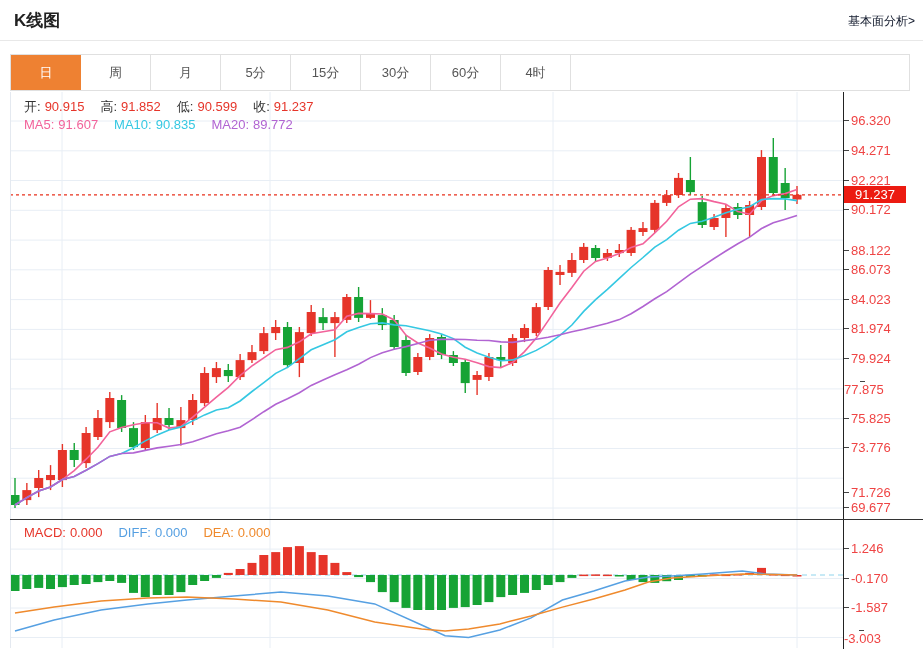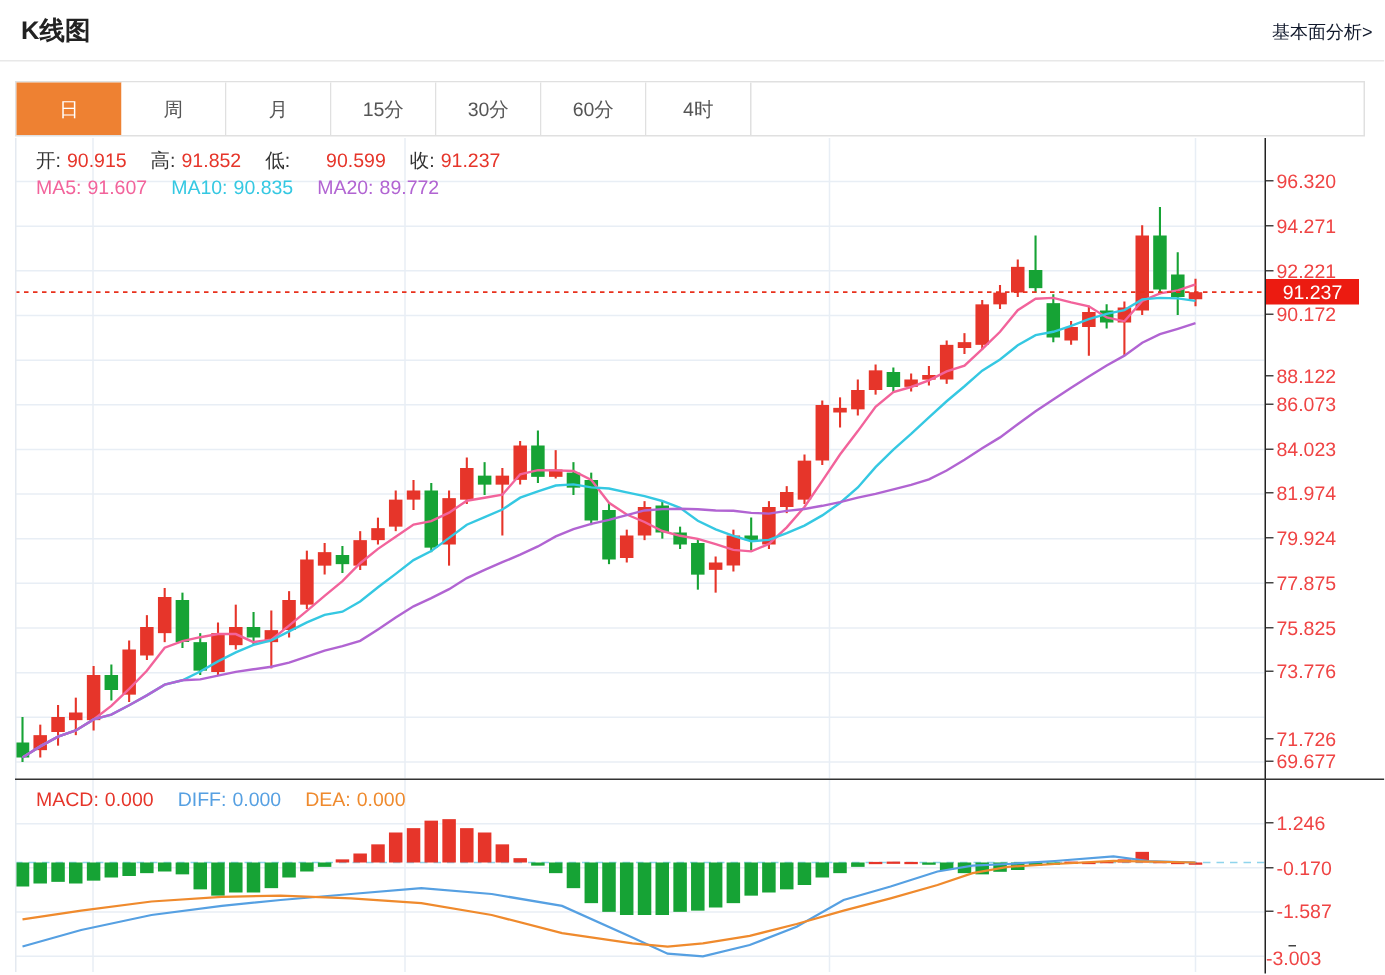--- a/index.html
+++ b/index.html
@@ -37,20 +37,21 @@
 
 <div class="page">
   <div class="title">K线图</div>
   <a class="top-link">基本面分析&gt;</a>
   <div class="hdr-divider"></div>
 
   <div class="tabbar" id="tabbar">
       <div class="tab active">日</div>
       <div class="tab">周</div>
       <div class="tab">月</div>
+      <div class="tab">5分</div>
       <div class="tab">15分</div>
       <div class="tab">30分</div>
       <div class="tab">60分</div>
       <div class="tab">4时</div>
     </div>
 
   <div class="chart-area">
     <svg id="main-svg" width="833" height="427">
         <line x1="0" y1="29.0" x2="833" y2="29.0" stroke="#e8eef5" stroke-width="1"></line>
         <line x1="0" y1="58.8" x2="833" y2="58.8" stroke="#e8eef5" stroke-width="1"></line>
@@ -287,21 +288,21 @@
         <rect x="770.7" y="54.6" width="9" height="1.5" fill="#e6352a"></rect>
         <rect x="782.5" y="55.0" width="9" height="1.5" fill="#e6352a"></rect>
         <polyline points="5.0,111.0 44.1,100.0 91.0,90.0 137.9,83.9 177.0,80.0 224.0,76.0 270.9,72.1 317.8,76.0 364.7,83.9 411.6,105.0 435.1,115.8 458.6,117.5 489.8,110.0 521.1,97.9 552.4,80.0 583.7,71.0 615.0,61.0 638.4,57.1 661.9,56.0 693.2,54.0 732.3,51.0 755.7,54.0 787.0,55.0 " fill="none" stroke="#56a0e2" stroke-width="1.5"></polyline>
         <polyline points="5.0,92.9 44.1,87.1 91.0,81.0 137.9,77.9 177.0,77.1 224.0,78.9 270.9,82.1 317.8,90.0 364.7,102.1 411.6,108.9 435.1,111.0 458.6,108.9 489.8,103.9 521.1,96.0 552.4,87.1 583.7,78.9 615.0,70.0 638.4,62.1 661.9,57.9 693.2,56.0 732.3,54.0 787.0,55.0 " fill="none" stroke="#ef8a2d" stroke-width="1.5"></polyline>
       </svg>
     <div class="left-line"></div>
     <div class="axis-line"></div>
     <div class="panel-divider"></div>
 
     <div class="info-row" id="ohlc-row">
-      <span>开:</span><span class="gap val-red" style="color: rgb(230, 53, 42);">90.915</span><span>高:</span><span class="gap val-red" style="color: rgb(230, 53, 42);">91.852</span><span>低:</span><span class="gap val-red" style="color: rgb(230, 53, 42); margin-left: 20px;">90.599</span><span>收:</span><span class="val-red" style="color: rgb(230, 53, 42);">91.237</span>
+      <span>开:</span><span class="gap val-red" style="color: rgb(230, 53, 42);">90.915</span><span>高:</span><span class="gap val-red" style="color: rgb(230, 53, 42);">91.852</span><span>低:</span><span class="gap val-red" style="color: rgb(230, 53, 42);">90.599</span><span>收:</span><span class="val-red" style="color: rgb(230, 53, 42);">91.237</span>
     </div>
     <div class="info-row" id="ma-row">
       <span class="c-ma5" style="color: rgb(242, 99, 155);">MA5:</span><span class="gap c-ma5" style="color: rgb(242, 99, 155);">91.607</span><span class="c-ma10" style="color: rgb(53, 200, 226);">MA10:</span><span class="gap c-ma10" style="color: rgb(53, 200, 226);">90.835</span><span class="c-ma20" style="color: rgb(177, 100, 210);">MA20:</span><span class="c-ma20" style="color: rgb(177, 100, 210);">89.772</span>
     </div>
     <div class="info-row" id="macd-row">
       <span class="c-macd" style="color: rgb(230, 53, 42);">MACD:</span><span class="gap c-macd" style="color: rgb(230, 53, 42);">0.000</span><span class="c-diff" style="color: rgb(86, 160, 226);">DIFF:</span><span class="gap c-diff" style="color: rgb(86, 160, 226);">0.000</span><span class="c-dea" style="color: rgb(239, 138, 45);">DEA:</span><span class="c-dea" style="color: rgb(239, 138, 45);">0.000</span>
     </div>
 
     <div class="price-tag" style="top: 95.3314px; background: rgb(236, 27, 17);">91.237</div>
     <div id="axis-labels">
@@ -334,21 +335,21 @@
           <span>84.023</span>
         </div>
         <div class="tick-label" style="top: 230.378px;">
           <span class="dash"></span>
           <span>81.974</span>
         </div>
         <div class="tick-label" style="top: 260.155px; justify-content: flex-end;">
           <span class="dash"></span>
           <span>79.924</span>
         </div>
-        <div class="tick-label" style="top: 289.917px;">
+        <div class="tick-label" style="top: 289.917px; flex-direction: column;">
           <span class="dash"></span>
           <span>77.875</span>
         </div>
         <div class="tick-label" style="top: 319.693px;">
           <span class="dash"></span>
           <span>75.825</span>
         </div>
         <div class="tick-label" style="top: 349.455px;">
           <span class="dash"></span>
           <span>73.776</span>

